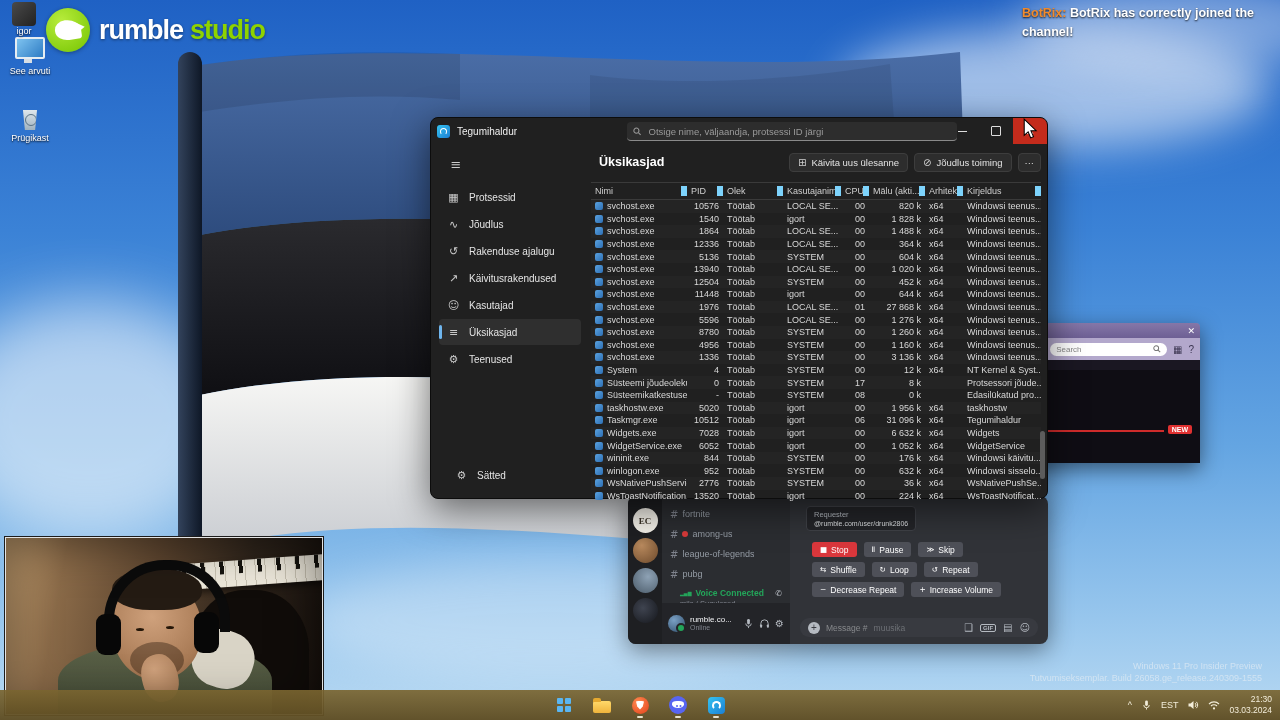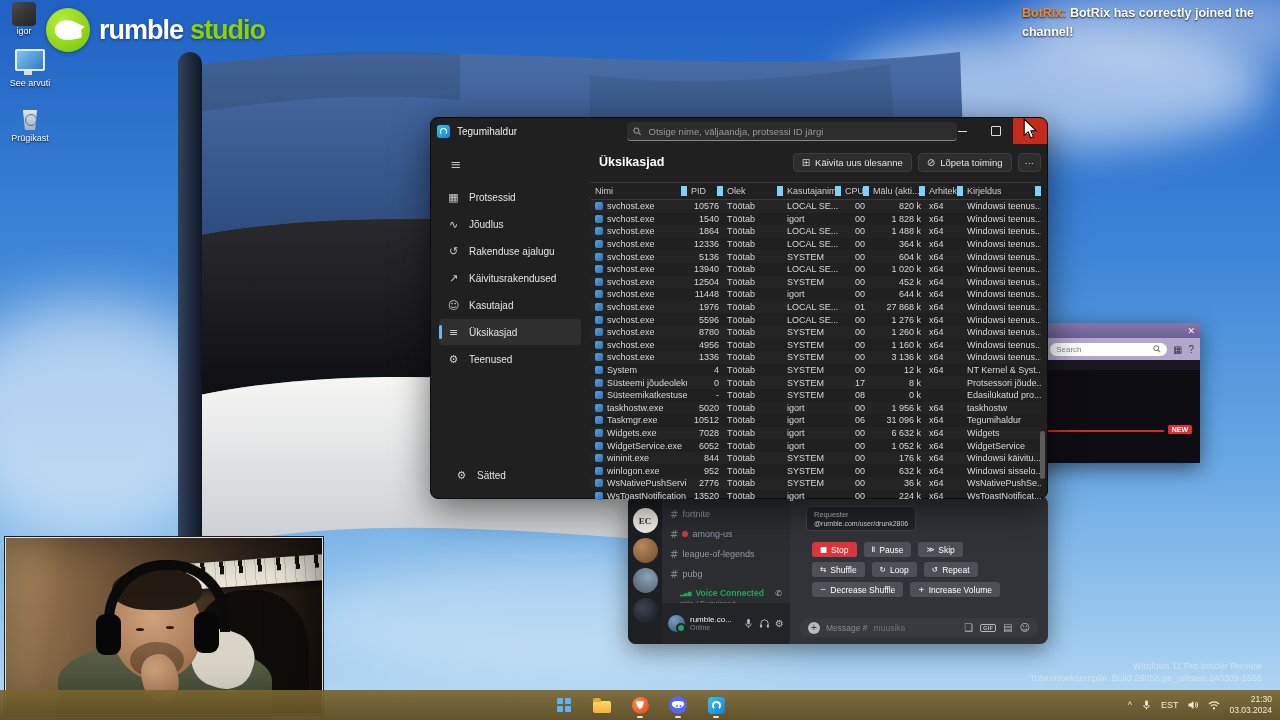--- a/index.html
+++ b/index.html
@@ -241,21 +241,21 @@
     <div class="logo-text">
       <span class="p1">rumble</span><span class="p2">studio</span>
     </div>
   </div>
 
   <div class="chat">
     <span class="author">BotRix:</span>
     <span>BotRix has correctly joined the channel!</span>
   </div>
 
-  <div class="desk-icon" style="left:0;top:49px;">
+  <div class="desk-icon" style="left:0;top:37px;">
     <div class="di-monitor"></div>
     <span class="lbl" style="margin-top:7px;">See arvuti</span>
   </div>
   <div class="desk-icon" style="left:0;top:110px;">
     <div class="di-bin"></div>
     <span class="lbl">Prügikast</span>
   </div>
 
   <div class="dc">
     <div class="dc-rail">
@@ -364,21 +364,21 @@
           <button class="dc-btn">
             <span class="dc-btn-ico glyph">↺</span>
             <span>Repeat</span>
           </button>
 
       </div>
       <div class="dc-btnrow r3">
 
           <button class="dc-btn">
             <span class="dc-btn-ico glyph">−</span>
-            <span>Decrease Shuffle</span>
+            <span>Decrease Repeat</span>
           </button>
 
           <button class="dc-btn">
             <span class="dc-btn-ico glyph">+</span>
             <span>Increase Volume</span>
           </button>
 
       </div>
       <div class="dc-msgbar">
         <span class="dc-plus">+</span>
@@ -494,21 +494,21 @@
       <div class="tm-content">
         <div class="tm-head">
           <span class="tm-page-title">Üksikasjad</span>
           <div class="tm-actions">
             <span class="tm-btn">
               <span class="bico glyph">⊞</span>
               <span>Käivita uus ülesanne</span>
             </span>
             <span class="tm-btn">
               <span class="bico glyph">⊘</span>
-              <span>Lõpeta toiming</span>
+              <span>Jõudlus toiming</span>
             </span>
             <span class="tm-more">···</span>
           </div>
         </div>
         <div class="tm-grid tm-thead">
           <span class="h">Nimi</span>
           <span class="h">PID</span>
           <span class="h">Olek</span>
           <span class="h">Kasutajanimi</span>
           <span class="h">CPU</span>

